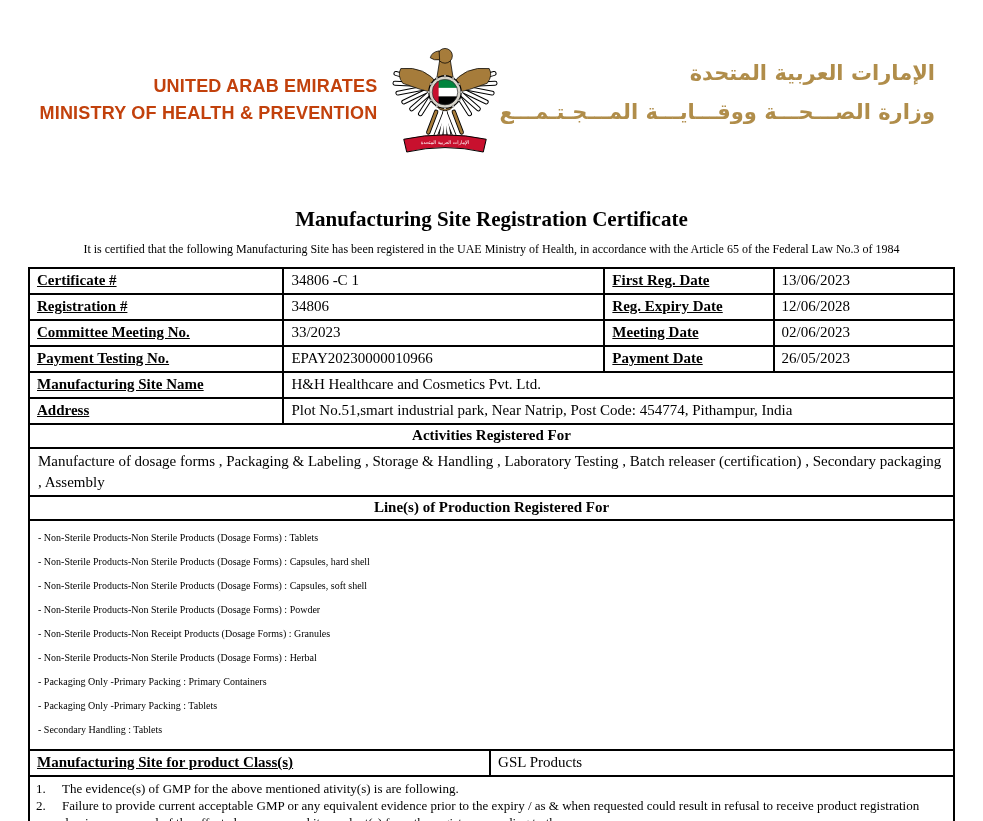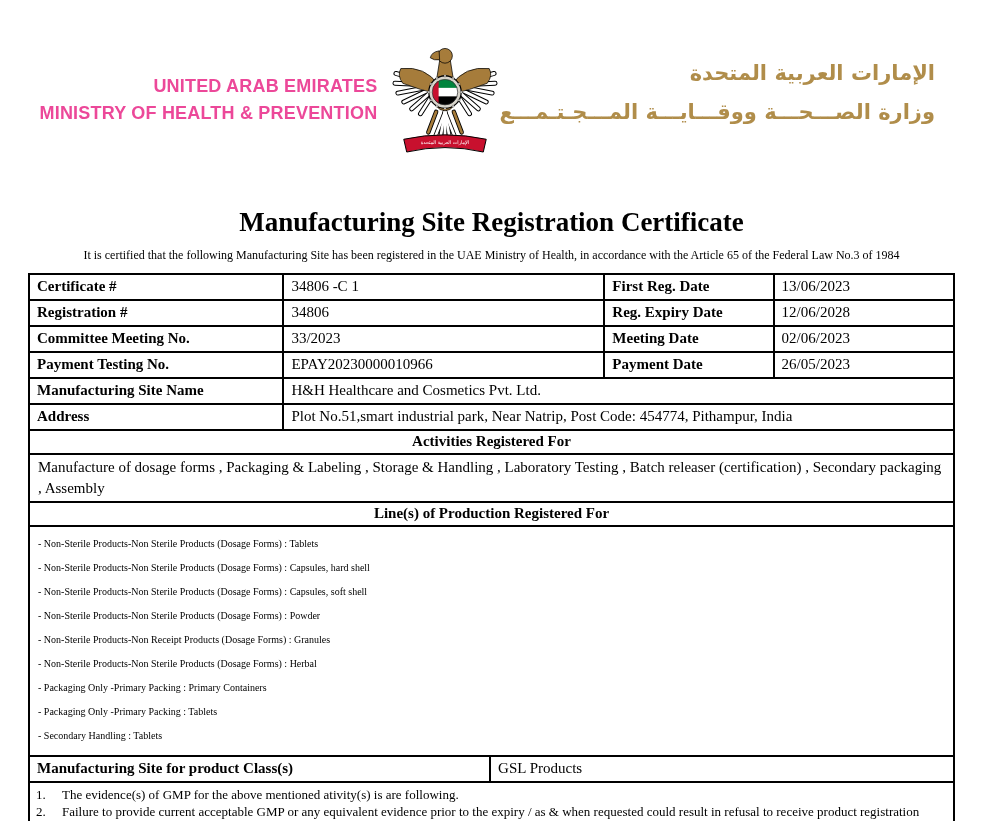--- a/index.html
+++ b/index.html
@@ -24,42 +24,42 @@
     text-align: right;
     padding-top: 35px;
     padding-right: 14px;
   }
   .org-en {
     font-family: "Liberation Sans", sans-serif;
     font-weight: bold;
     font-size: 18px;
     line-height: 27px;
     letter-spacing: 0.2px;
-    color: #ec4899;
+    color: #c2410c;
     white-space: nowrap;
   }
   .hdr-emblem { width: 108px; flex: 0 0 auto; }
   .hdr-right {
     flex: 1 1 0;
     direction: rtl;
     padding-top: 16px;
     padding-right: 8px;
     font-family: "DejaVu Sans", sans-serif;
     font-weight: bold;
     font-size: 21px;
     line-height: 39px;
     color: #b08d4a;
     white-space: nowrap;
   }
   
   .title {
     margin-top: 42px;
     text-align: center;
     font-weight: bold;
-    font-size: 27px;
+    font-size: 21px;
   }
   .subtitle {
     margin: 9px auto 0;
     width: 935px;
     text-align: center;
     font-size: 12px;
     line-height: 16.5px;
   }
   
   .tbl-wrap { margin: 9px 28px 0; }
@@ -70,21 +70,21 @@
   }
   td {
     border: 2px solid #000;
     font-size: 15px;
     padding: 2px 7px;
     height: 26px;
     vertical-align: middle;
     overflow: hidden;
     white-space: nowrap;
   }
-  td.lbl { font-weight: bold; }
+  td.lbl { font-weight: bold; text-decoration: underline; }
   td.section-head {
     text-align: center;
     font-weight: bold;
     height: 24px;
   }
   td.wrap-text {
     white-space: normal;
     line-height: 21px;
     padding: 2px 8px;
   }

